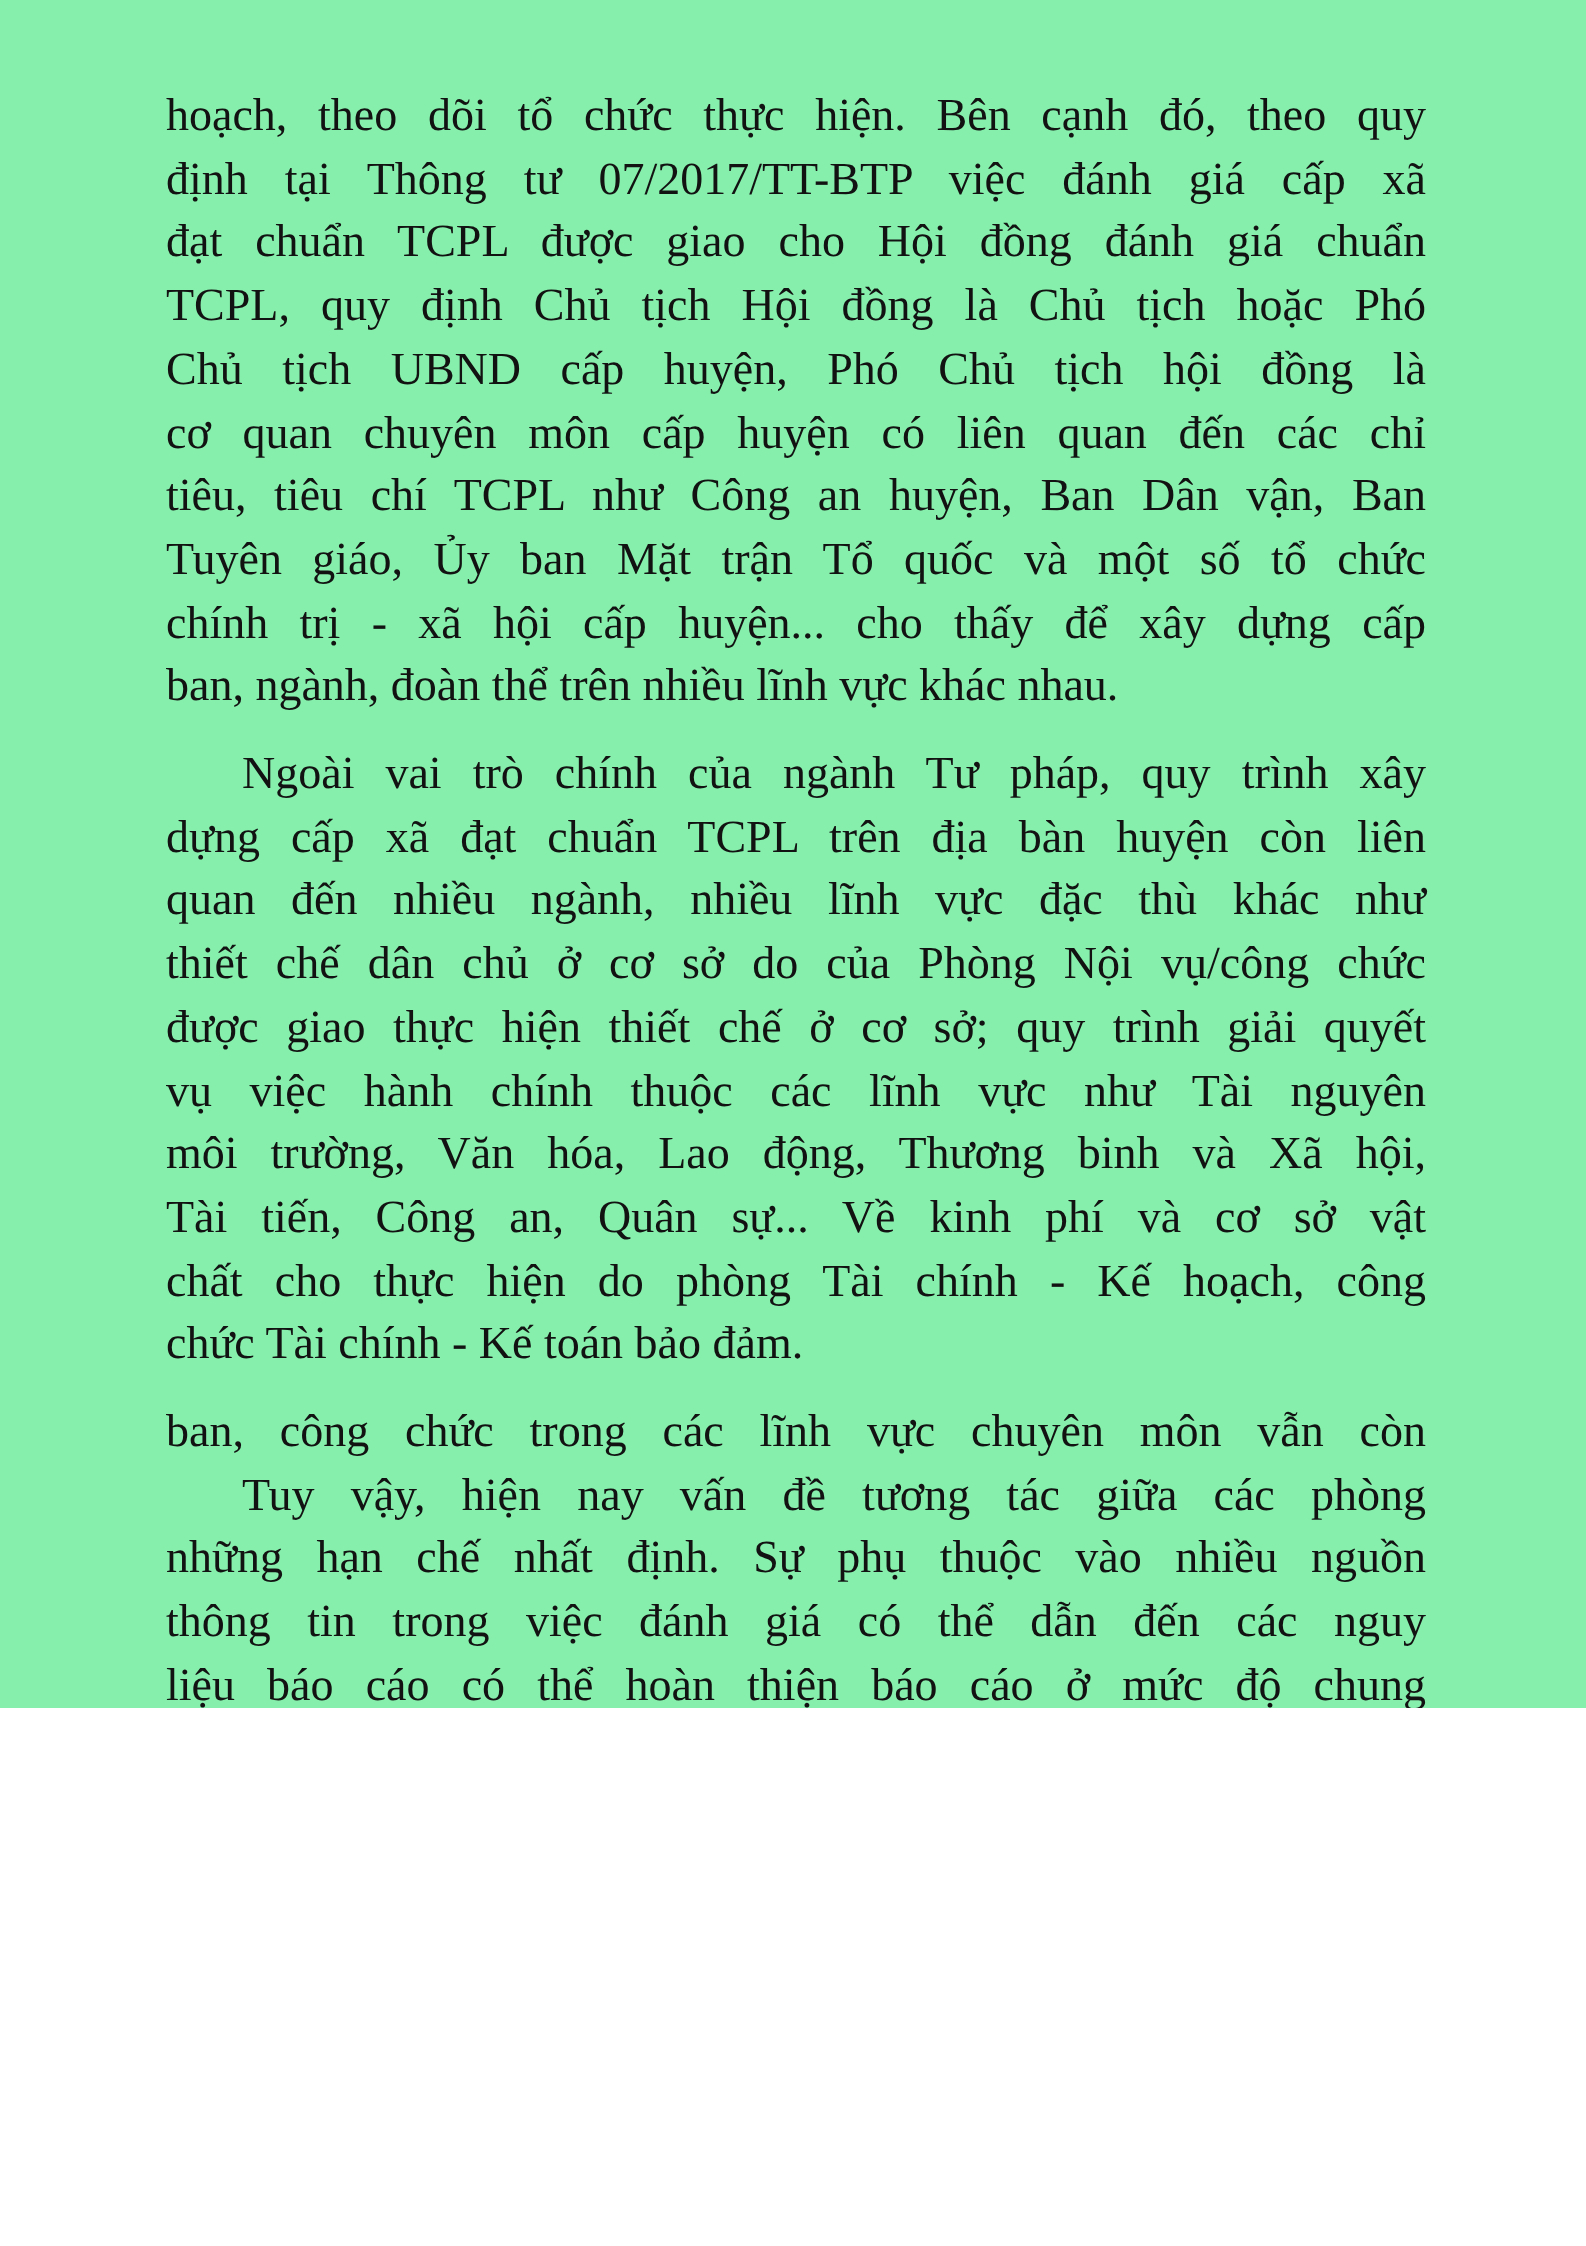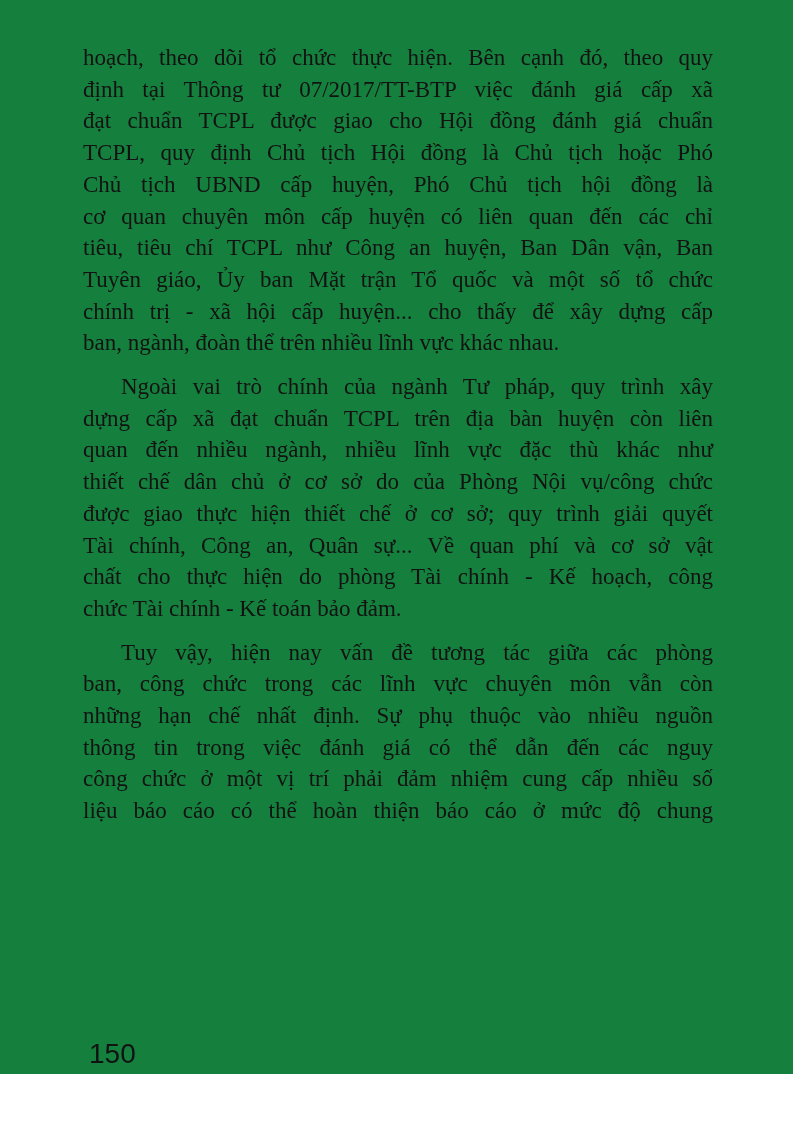--- a/index.html
+++ b/index.html
@@ -3,22 +3,22 @@
 <meta charset="utf-8">
 <style>
   html, body {
     margin: 0;
     padding: 0;
     background: #ffffff;
   }
   .book-page {
     position: relative;
     width: 793px;
-    height: 1074px;
-    background: #15803d;
+    height: 854px;
+    background: #86efac;
     color: #121212;
     font-family: "Liberation Serif", "DejaVu Serif", serif;
     overflow: hidden;
   }
   .text-block {
     position: absolute;
     left: 83px;
     top: 42px;
     width: 630px;
     font-size: 23px;
@@ -69,30 +69,31 @@
       <div class="line">chính trị - xã hội cấp huyện... cho thấy để xây dựng cấp</div>
       <div class="line last">ban, ngành, đoàn thể trên nhiều lĩnh vực khác nhau.</div>
     </div>
 
     <div class="para">
       <div class="line indent">Ngoài vai trò chính của ngành Tư pháp, quy trình xây</div>
       <div class="line">dựng cấp xã đạt chuẩn TCPL trên địa bàn huyện còn liên</div>
       <div class="line">quan đến nhiều ngành, nhiều lĩnh vực đặc thù khác như</div>
       <div class="line">thiết chế dân chủ ở cơ sở do của Phòng Nội vụ/công chức</div>
       <div class="line">được giao thực hiện thiết chế ở cơ sở; quy trình giải quyết</div>
-      <div class="line">Tài chính, Công an, Quân sự... Về quan phí và cơ sở vật</div>
+      <div class="line">vụ việc hành chính thuộc các lĩnh vực như Tài nguyên</div>
+      <div class="line">môi trường, Văn hóa, Lao động, Thương binh và Xã hội,</div>
+      <div class="line">Tài tiến, Công an, Quân sự... Về kinh phí và cơ sở vật</div>
       <div class="line">chất cho thực hiện do phòng Tài chính - Kế hoạch, công</div>
       <div class="line last">chức Tài chính - Kế toán bảo đảm.</div>
     </div>
 
     <div class="para">
+      <div class="line">ban, công chức trong các lĩnh vực chuyên môn vẫn còn</div>
       <div class="line indent">Tuy vậy, hiện nay vấn đề tương tác giữa các phòng</div>
-      <div class="line">ban, công chức trong các lĩnh vực chuyên môn vẫn còn</div>
       <div class="line">những hạn chế nhất định. Sự phụ thuộc vào nhiều nguồn</div>
       <div class="line">thông tin trong việc đánh giá có thể dẫn đến các nguy</div>
-      <div class="line">công chức ở một vị trí phải đảm nhiệm cung cấp nhiều số</div>
       <div class="line">liệu báo cáo có thể hoàn thiện báo cáo ở mức độ chung</div>
     </div>
 
   </div>
 
   <div class="page-number">150</div>
 </div>
 
 </body></html>

